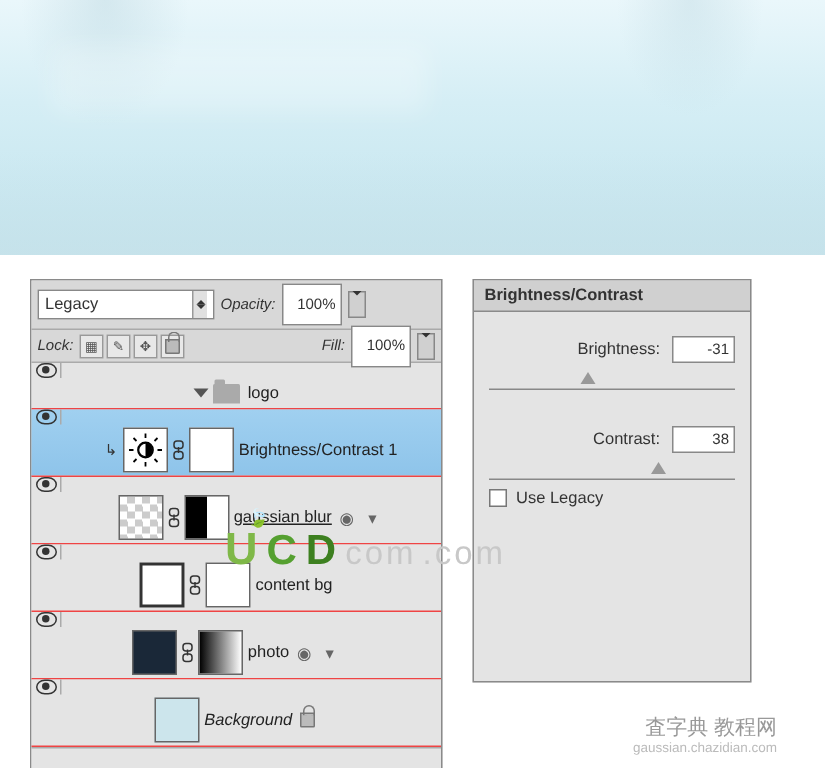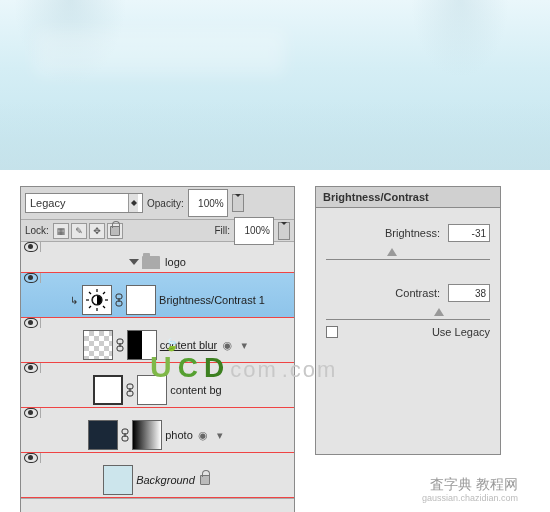--- a/index.html
+++ b/index.html
@@ -20,21 +20,21 @@
 .panels { position: absolute; left: 20px; top: 186px; display: flex; gap: 20px; align-items: flex-start; }
 .layers-panel { width: 275px; background: #e4e4e4; border: 1px solid #8a8a8a; font-size: 11px; color: #333; }
 .bc-panel { width: 186px; background: #e4e4e4; border: 1px solid #8a8a8a; font-size: 11px; color: #333; }
 .panel-header { background: #d0d0d0; border-bottom: 1px solid #8a8a8a; padding: 4px 7px; font-weight: bold; font-size: 11px; }
 .top-row { display: flex; align-items: center; padding: 2px 4px; background: #d8d8d8; border-bottom: 1px solid #aaa; gap: 4px; }
 .blend-select { width: 118px; height: 20px; border: 1px solid #888; background: #fff; font-size: 11px; padding: 0 4px; display: flex; align-items: center; justify-content: space-between; }
 .blend-select .arrows { display: flex; flex-direction: column; width: 10px; background: #e0e0e0; border-left: 1px solid #999; height: 18px; justify-content: center; align-items: center; gap: 0; }
 .arrows span { width: 0; height: 0; border-left: 3px solid transparent; border-right: 3px solid transparent; }
 .arrows .up { border-bottom: 3px solid #333; }
 .arrows .down { border-top: 3px solid #333; }
-.label-sm { font-size: 10px; color: #333; }
+.label-sm { font-size: 10px; color: #333; font-style: italic; }
 .pct-input { width: 40px; height: 28px; border: 1px solid #888; background: #fff; font-size: 10px; text-align: right; padding: 0 3px; display: flex; align-items: center; justify-content: flex-end; }
 .pct-btn { width: 12px; height: 18px; border: 1px solid #888; background: #d0d0d0; display: flex; align-items: center; justify-content: center; }
 .lock-row { display: flex; align-items: center; padding: 2px 4px; background: #d8d8d8; border-bottom: 1px solid #aaa; gap: 4px; height: 22px; justify-content: center; }
 .lock-icons { display: flex; gap: 2px; align-items: center; }
 .lock-icons .ic { width: 16px; height: 16px; border: 1px solid #999; background: #e8e8e8; display: flex; align-items: center; justify-content: center; font-size: 9px; color: #555; }
 .layer { display: flex; align-items: center; border-bottom: 1px solid #ef4444; background: #e4e4e4; min-height: 32px; flex-direction: column; }
 .layer.selected { background: linear-gradient(180deg, #a0d0f0 0%, #8ec4ea 100%); }
 .layer.group-hdr { min-height: 22px; }
 .eye-col { width: 20px; height: 100%; border-right: 1px solid #aaa; display: flex; align-items: center; justify-content: center; align-self: stretch; }
 .eye-ic { width: 14px; height: 10px; position: relative; }
@@ -65,21 +65,21 @@
 .padlock { width:10px; height:10px; border:1px solid #777; border-radius:0 0 1px 1px; position:relative; background:#bbb;}
 .padlock::before { content:""; position:absolute; top:-6px; left:1px; width:6px; height:6px; border:1px solid #777; border-bottom:none; border-radius:4px 4px 0 0;}
 
 .bc-body { padding: 10px 10px 6px 10px; }
 .bc-row { display:flex; align-items:center; margin-top:6px; gap:8px;text-align:right;}
 .bc-row .lbl { flex:1; font-size:11px; }
 .bc-row .num { width:42px; height:18px; border:1px solid #888; background:#fff; font-size:10px; display:flex; align-items:center; justify-content:flex-end; padding:0 3px;}
 .slider { height:14px; position:relative; margin:4px 0 6px 0; border-bottom:1px solid #888;}
 .slider .handle { position:absolute; top:2px; width:0; height:0; border-left:5px solid transparent; border-right:5px solid transparent; border-bottom:8px solid #999; transform:translateX(-5px);}
 .spacer { height:12px;}
-.bc-checkbox { display:flex; align-items:center; gap:6px; font-size:11px;justify-content:space-between;}
+.bc-checkbox { display:flex; align-items:center; gap:6px; font-size:11px;}
 .bc-checkbox .box { width:12px; height:12px; border:1px solid #777; background:#fff;}
 svg.chain { width:8px; height:14px; }
 </style>
 </head>
 <body>
 
 <div class="banner">
   <div class="blur-box"></div>
 </div>
 
@@ -185,21 +185,21 @@
       <div class="link-col"></div>
       <div class="layer-content">
         <div class="indent"></div>
         <div class="thumb checker"></div>
         <svg class="chain" viewBox="0 0 8 14">
             <rect x="1" y="1" width="6" height="5" rx="2" fill="none" stroke="#333"></rect>
             <rect x="1" y="8" width="6" height="5" rx="2" fill="none" stroke="#333"></rect>
             <line x1="4" y1="5" x2="4" y2="9" stroke="#333"></line>
           </svg>
         <div class="thumb mask-half"></div>
-        <span class="layer-name under">content blur</span>
+        <span class="layer-name under">gaussian blur</span>
         <div class="right-ic">◉</div>
         <div class="right-ic">▾</div>
       </div>
     </div>
 
     <div class="layer">
       <div class="eye-col">
           <div class="eye-ic"></div>
         </div>
       <div class="link-col"></div>

